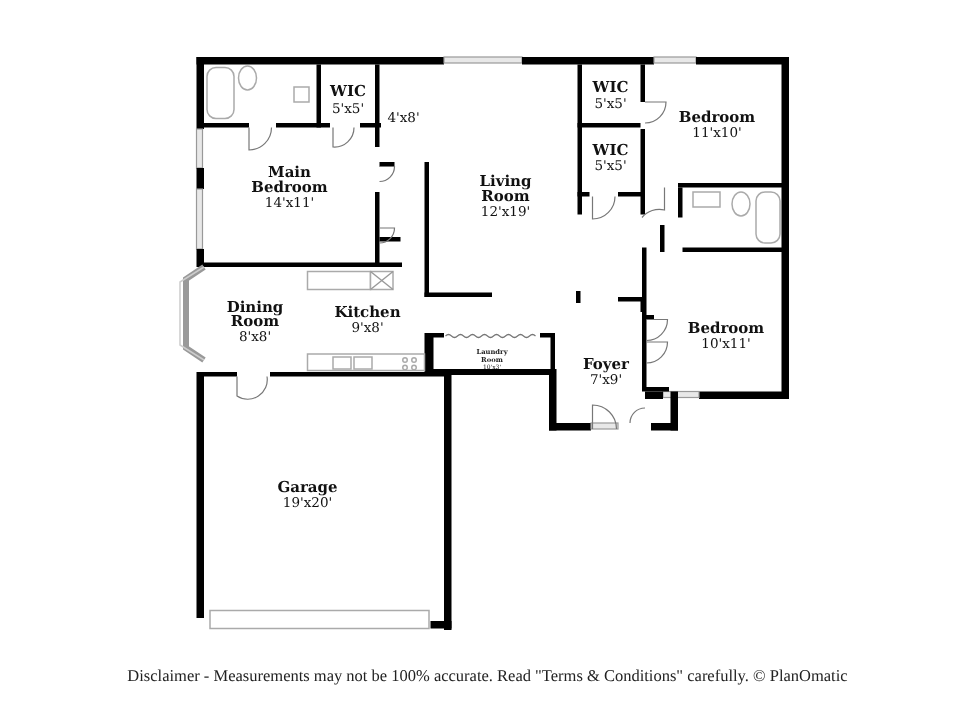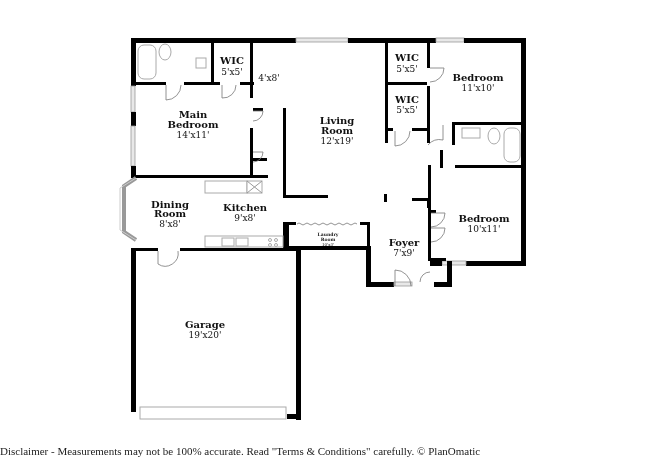--- a/index.html
+++ b/index.html
@@ -6,21 +6,21 @@
   body { width: 650px; height: 473px; position: relative; overflow: hidden; font-family: "DejaVu Serif", "Liberation Serif", serif; }
   #plan { position: absolute; left: 0; top: 0; width: 650px; height: 473px; }
   .wall { fill: #000; }
   .thin { stroke: #999; stroke-width: 1; fill: none; }
   .fixture { stroke: #aaa; stroke-width: 1; fill: #fff; }
   .win { fill: #e8e8e8; stroke: #999; stroke-width: 0.8; }
   .door { stroke: #777; stroke-width: 0.8; fill: none; }
   .lbl { font-family: "DejaVu Serif", "Liberation Serif", serif; font-weight: bold; fill: #111; text-anchor: middle; }
   .lbl-sm { font-family: "DejaVu Serif", "Liberation Serif", serif; font-weight: bold; fill: #222; text-anchor: middle; }
   .dim { font-family: "DejaVu Serif", "Liberation Serif", serif; fill: #111; text-anchor: middle; }
-  #disclaimer { position: absolute; left: 0; top: 445px; width: 650px; font-family: "Liberation Serif", "DejaVu Serif", serif; font-size: 11px; color: #222; }
+  #disclaimer { position: absolute; left: 0; top: 445px; width: 650px; text-align: center; font-family: "Liberation Serif", "DejaVu Serif", serif; font-size: 11px; color: #222; }
 </style>
 </head>
 <body>
 
 <svg id="plan" viewBox="0 0 650 473" xmlns="http://www.w3.org/2000/svg">
 
   <g>
 
     <rect class="wall" x="131" y="38" width="165" height="5"></rect>
 

